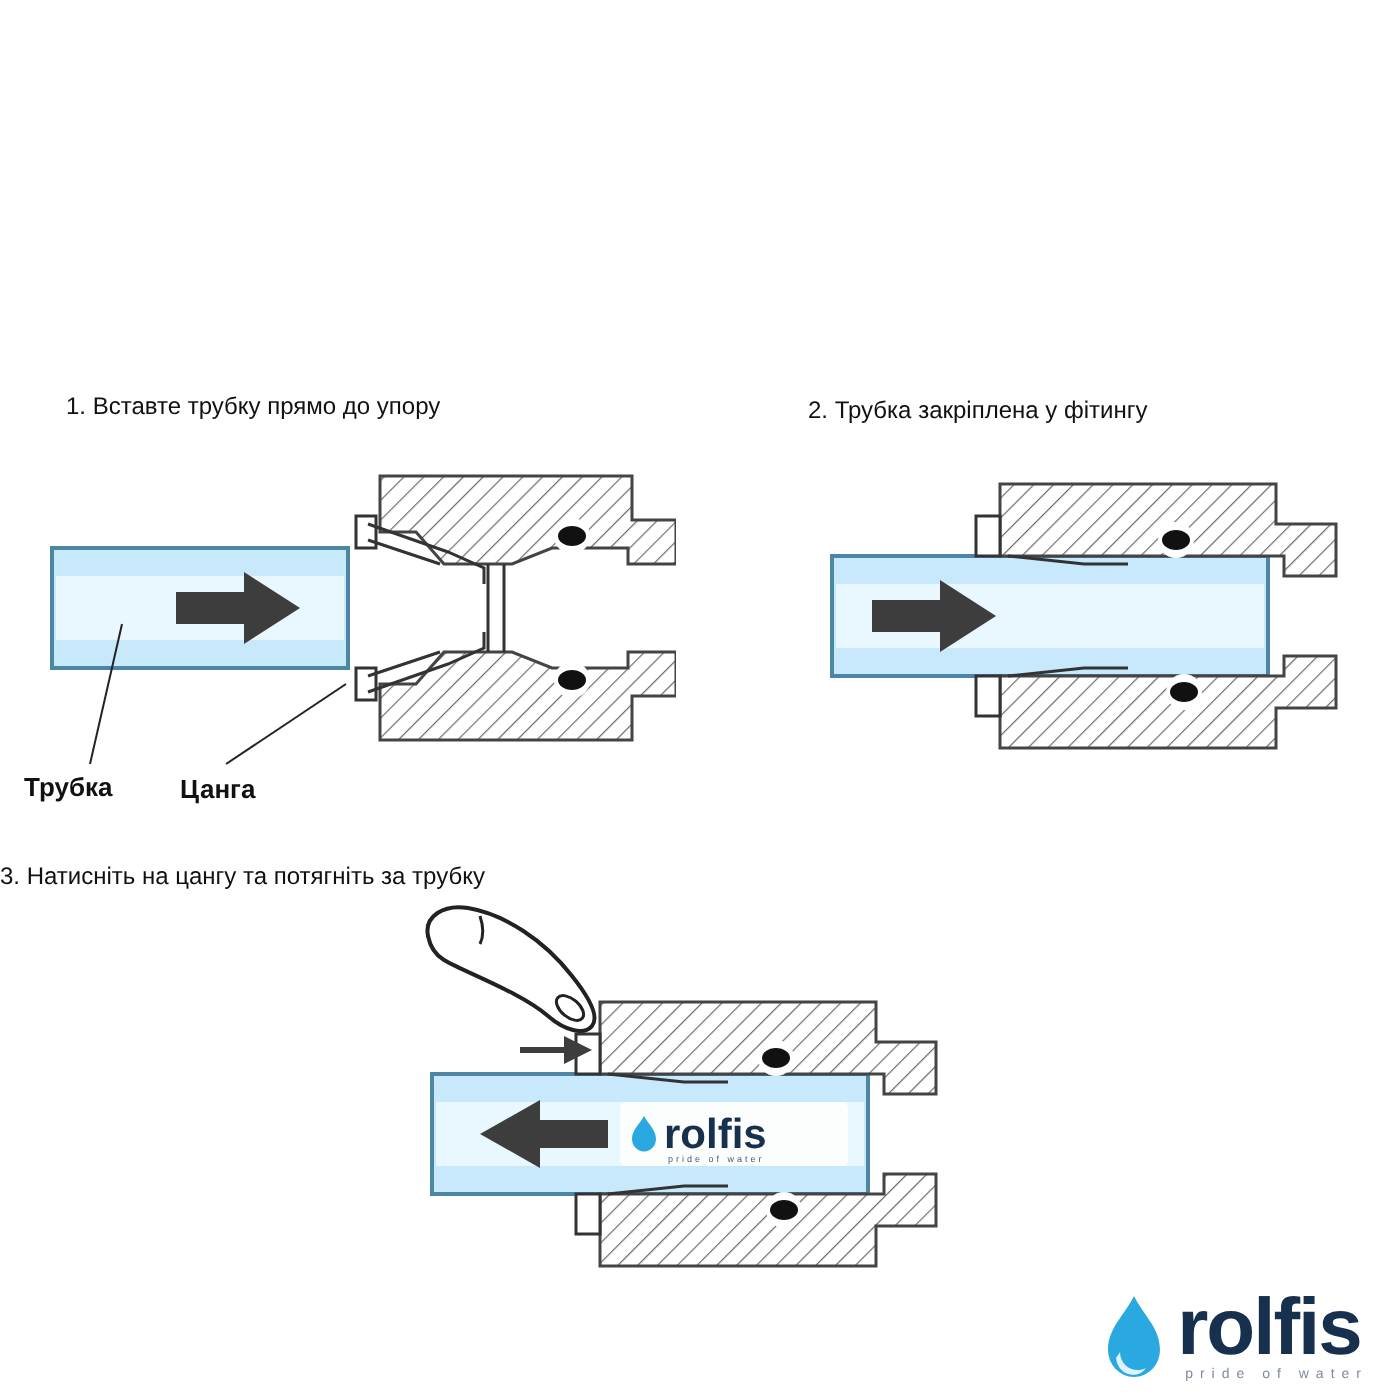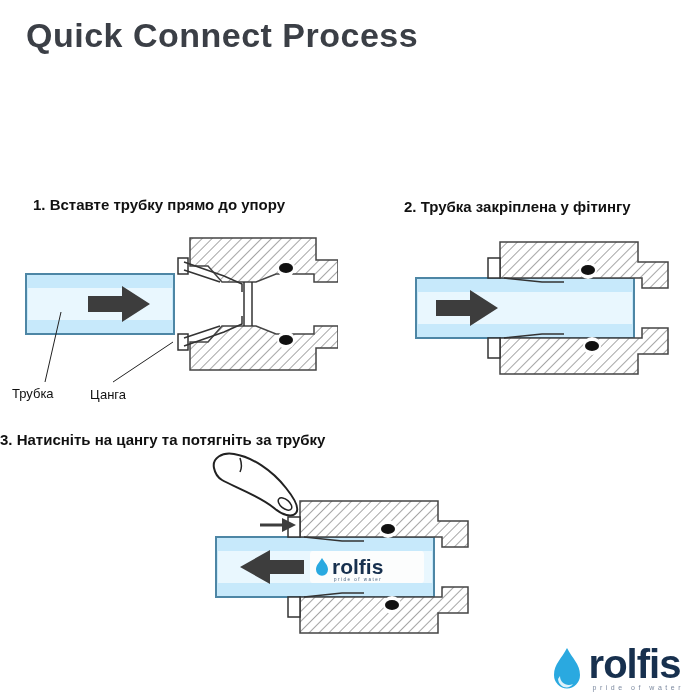--- a/index.html
+++ b/index.html
@@ -5,27 +5,27 @@
   html,body { margin:0; padding:0; background:#ffffff; }
   .page {
     position:relative; width:700px; height:700px; background:#ffffff;
     font-family:"Liberation Sans", sans-serif; overflow:hidden;
   }
   .title {
     position:absolute; left:26px; top:16px;
     font-size:34px; font-weight:700; color:#3b3f46; letter-spacing:0.5px;
   }
   .step-heading {
-    position:absolute; font-size:15px; font-weight:700; color:#111111; white-space:nowrap;
+    position:absolute; font-size:12px; font-weight:400; color:#111111; white-space:nowrap;
   }
   .heading-1 { left:33px; top:196px; }
   .heading-2 { left:404px; top:198px;text-align:center; }
   .heading-3 { left:0; top:431px; width:700px; text-align:left; }
   .part-label {
-    position:absolute; font-size:13px; font-weight:400; color:#111111;
+    position:absolute; font-size:13px; font-weight:700; color:#111111;
   }
   .label-tube { left:12px; top:386px; }
   .label-collet { left:90px; top:387px; }
   .svg-abs { position:absolute; }
   .logo {
     position:absolute; right:16px; bottom:8px;
     display:flex; align-items:center; gap:5px;
   }
   .logo-text { display:flex; flex-direction:column; }
   .brand {
@@ -34,21 +34,20 @@
   .tagline {
     font-size:7px; letter-spacing:3.5px; color:#7d8aa0; margin-top:3px; padding-left:4px;
     text-transform:lowercase;
   }
 </style>
 </head>
 <body>
 
 <div class="page">
 
-  <div class="title">Quick Connect Process</div>
 
   <div class="step-heading heading-1">1. Вставте трубку прямо до упору</div>
 
   <svg class="svg-abs" style="left:18px; top:224px;" width="320" height="160" viewBox="0 0 320 160">
     <defs>
       <pattern id="p1" width="7" height="7" patternUnits="userSpaceOnUse" patternTransform="rotate(45)">
         <rect width="7" height="7" fill="#ffffff"></rect>
         <line x1="0" y1="0" x2="0" y2="7" stroke="#6a6a6a" stroke-width="1.2"></line>
       </pattern>
     </defs>

